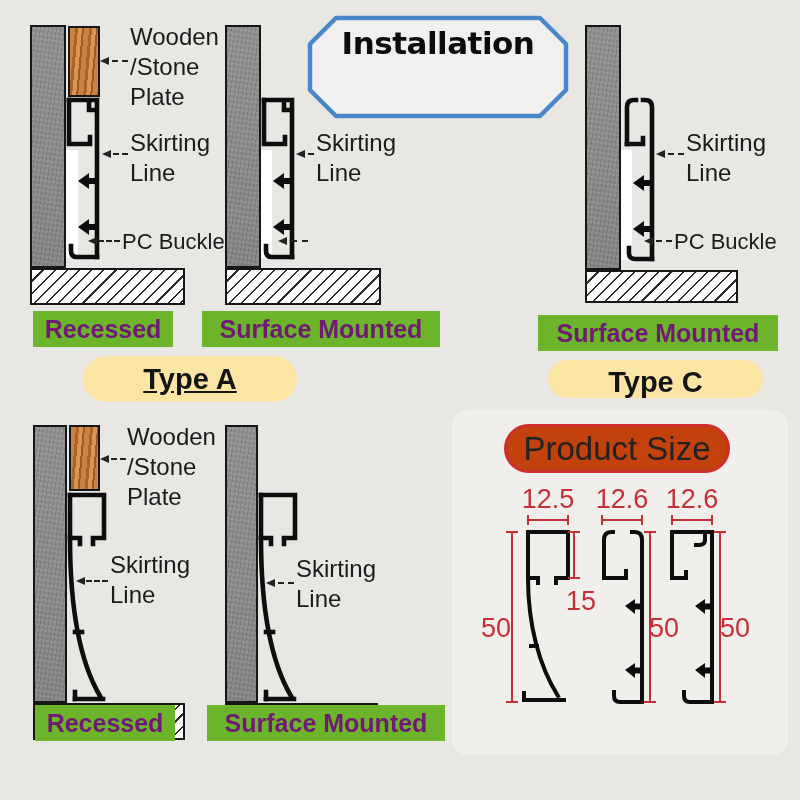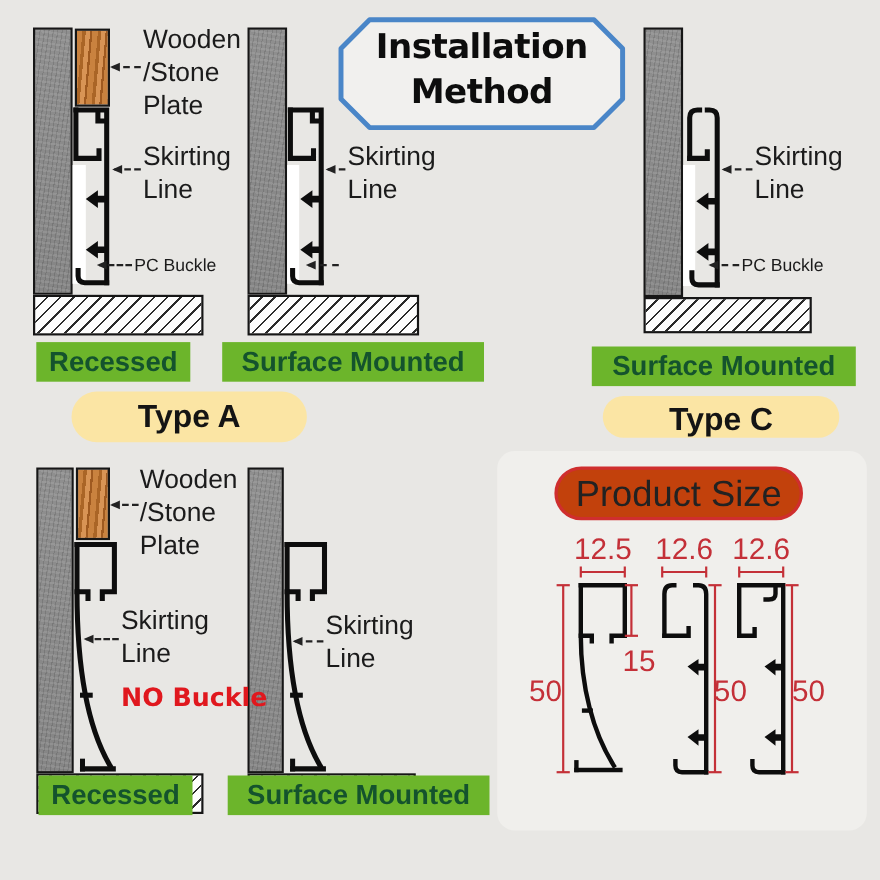--- a/index.html
+++ b/index.html
@@ -13,28 +13,28 @@
           repeating-linear-gradient(98deg, rgba(0,0,0,.12) 0 1px, rgba(0,0,0,0) 1px 4px),
           linear-gradient(#8f8f8f,#858585);}
   .wood{position:absolute;border:2px solid #161616;box-sizing:border-box;
         background:repeating-linear-gradient(95deg,#c9823f 0 5px,#aa6526 5px 8px,#d89455 8px 12px,#9f5a20 12px 14px);}
   .floor{position:absolute;border:2px solid #161616;box-sizing:border-box;background-color:#fdfdfd;
         background-image:repeating-linear-gradient(135deg, rgba(0,0,0,0) 0 7px, #2b2b2b 7px 8.6px);}
   .buckle{position:absolute;background:#fff;}
   .skirt{position:absolute;}
   
   .lbl{position:absolute;font:400 24px/30px "Liberation Sans",sans-serif;color:#1b1b1b;white-space:nowrap;}
-  .lbl-sm{font-size:16px;line-height:28px;}
+  .lbl-sm{font-size:22px;line-height:28px;}
   .nobuckle{position:absolute;font:700 23px/26px "DejaVu Sans",sans-serif;color:#e0181e;white-space:nowrap;}
   .arr{position:absolute;height:0;border-top:2px dashed #222;}
   .arr::before{content:"";position:absolute;left:-2px;top:-5px;width:0;height:0;
                border-top:4.5px solid transparent;border-bottom:4.5px solid transparent;
                border-right:9px solid #222;}
   
-  .green-tag{position:absolute;background:#6cb52b;color:#14532d;text-align:center;
+  .green-tag{position:absolute;background:#6cb52b;color:#701a75;text-align:center;
              font:700 25px/36px "Liberation Sans",sans-serif;height:36px;}
   .pill{position:absolute;background:#fbe5a4;border-radius:26px;color:#141414;text-align:center;
         font:700 29px/46px "Liberation Sans",sans-serif;}
   
   .badge{position:absolute;left:308px;top:16px;width:260px;height:102px;}
   .badge-text{position:absolute;left:0;top:7px;width:100%;text-align:center;color:#0d0d0d;
               font:700 31px/41px "DejaVu Sans",sans-serif;letter-spacing:-0.5px;}
   
   .panel{position:absolute;left:452px;top:410px;width:336px;height:345px;background:#f0efec;border-radius:16px;}
   .ps-title{position:absolute;left:504px;top:424px;width:220px;height:43px;border:3.5px solid #cf2e2e;
@@ -104,29 +104,28 @@
 
   <div class="lbl" style="left:316px;top:128px;">
     <div>Skirting</div>
     <div>Line</div>
   </div>
   <div class="arr" style="left:298px;top:153px;width:16px;"></div>
   <div class="arr" style="left:280px;top:240px;width:28px;"></div>
 
   <div class="green-tag" style="left:33px;top:311px;width:140px;">Recessed</div>
   <div class="green-tag" style="left:202px;top:311px;width:238px;">Surface Mounted</div>
-  <div class="pill" style="left:65px;top:356px;width:214px;height:46px;">Type A</div>
+  <div class="pill" style="left:83px;top:356px;width:214px;height:46px;text-decoration:underline;">Type A</div>
 
   <div class="badge">
     <svg width="260" height="102" viewBox="0 0 260 102">
       <polygon points="28,2 232,2 258,28 258,74 232,100 28,100 2,74 2,28" fill="#f1f0ee" stroke="#4a86c8" stroke-width="4.5" stroke-linejoin="round"></polygon>
     </svg>
     <div class="badge-text">
       <div>Installation</div>
-      <div>Method</div>
     </div>
   </div>
 
   <div class="abs" style="left:585px;top:25px;width:160px;height:283px;">
     <div class="wall" style="left:0;top:0;width:36px;height:245px;"></div>
     <div class="buckle" style="left:36px;top:125px;width:11px;height:110px;"></div>
     <svg class="skirt" style="left:36px;top:72px;" width="36" height="173" viewBox="0 0 36 173">
       <g stroke="#0d0d0d" stroke-width="4.6" fill="none" stroke-linecap="square">
         <path d="M6,47 V10 Q6,3 13,3 H15"></path>
         <path d="M6,47 H22 V41"></path>
@@ -189,21 +188,20 @@
     <div>Plate</div>
   </div>
   <div class="arr" style="left:102px;top:458px;width:24px;"></div>
 
   <div class="lbl" style="left:110px;top:550px;">
     <div>Skirting</div>
     <div>Line</div>
   </div>
   <div class="arr" style="left:78px;top:580px;width:30px;"></div>
 
-  <div class="nobuckle" style="left:110px;top:622px;">NO Buckle</div>
 
   <div class="lbl" style="left:296px;top:554px;">
     <div>Skirting</div>
     <div>Line</div>
   </div>
   <div class="arr" style="left:268px;top:582px;width:26px;"></div>
 
   <div class="green-tag" style="left:35px;top:705px;width:140px;">Recessed</div>
   <div class="green-tag" style="left:207px;top:705px;width:238px;">Surface Mounted</div>
 

